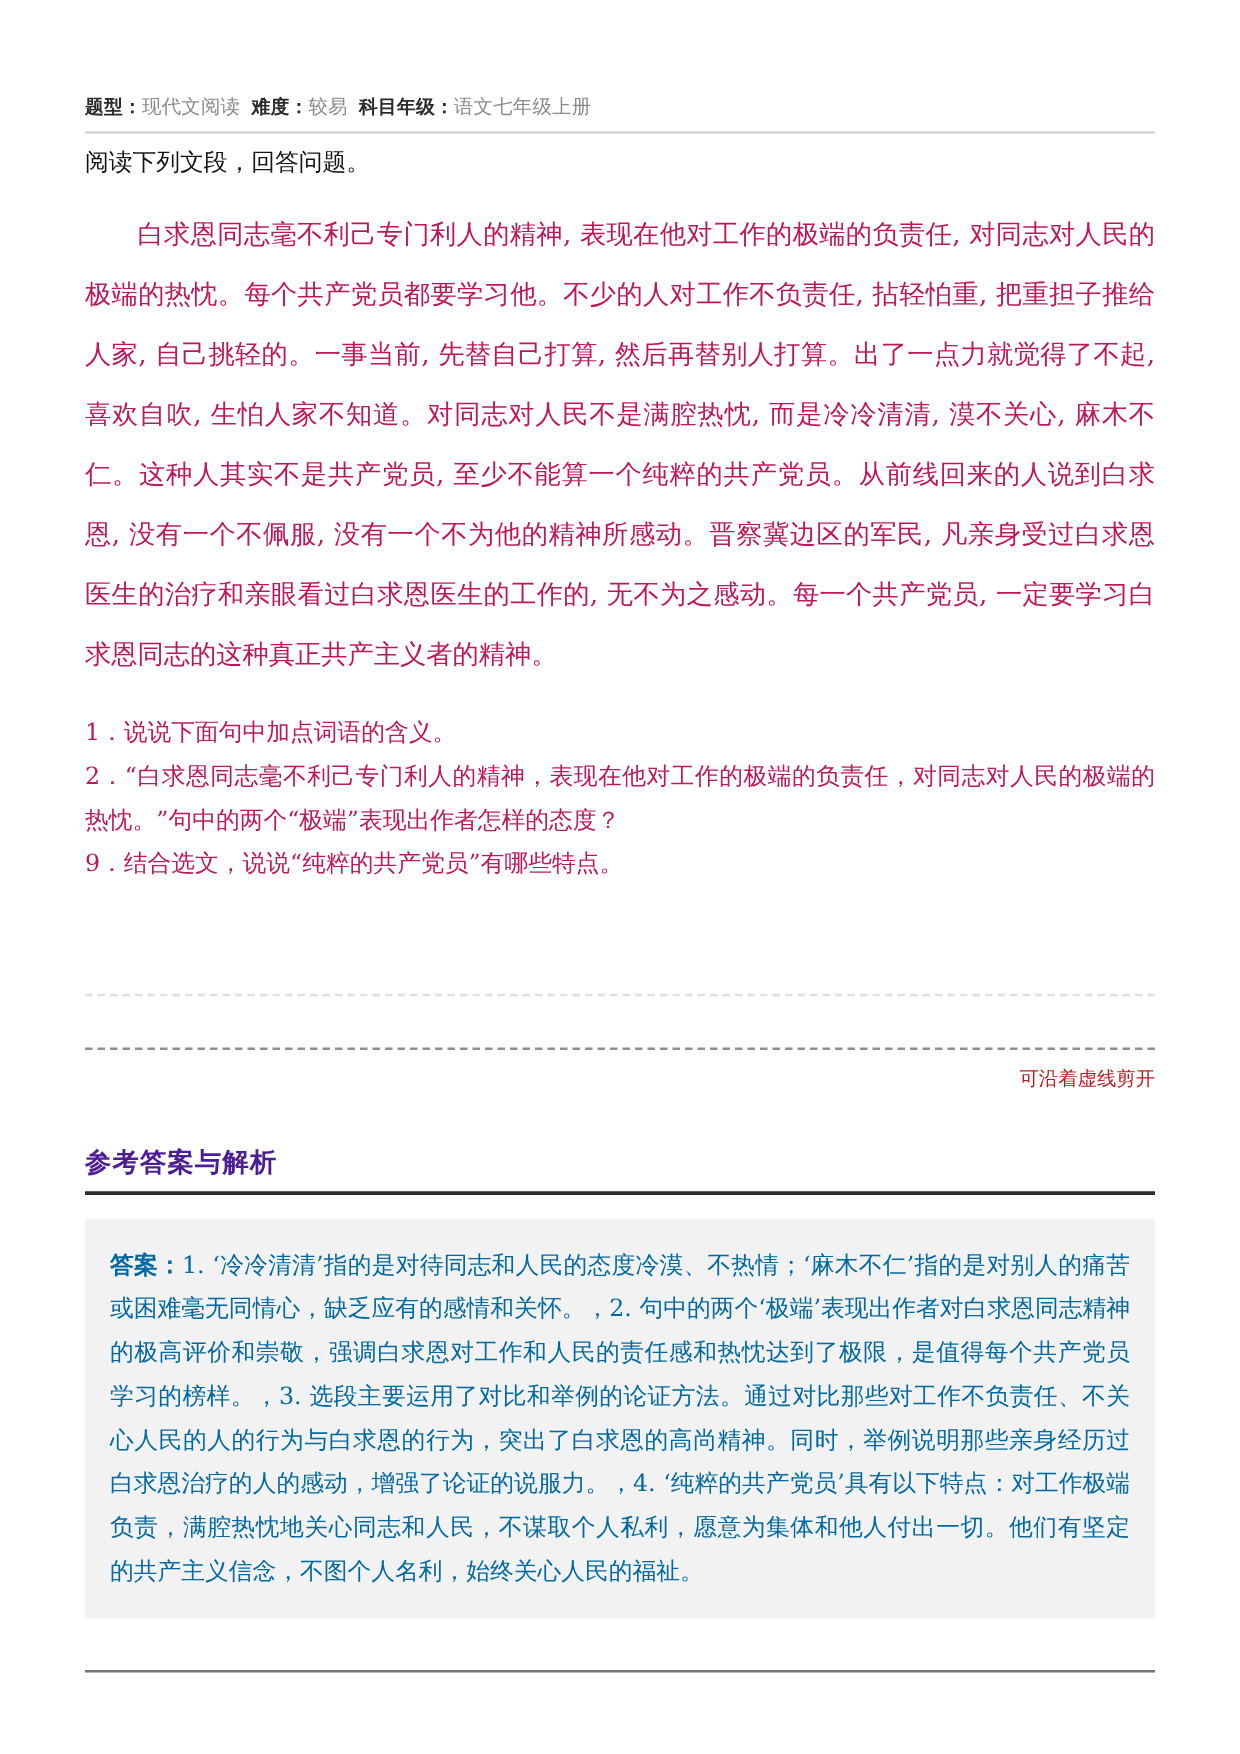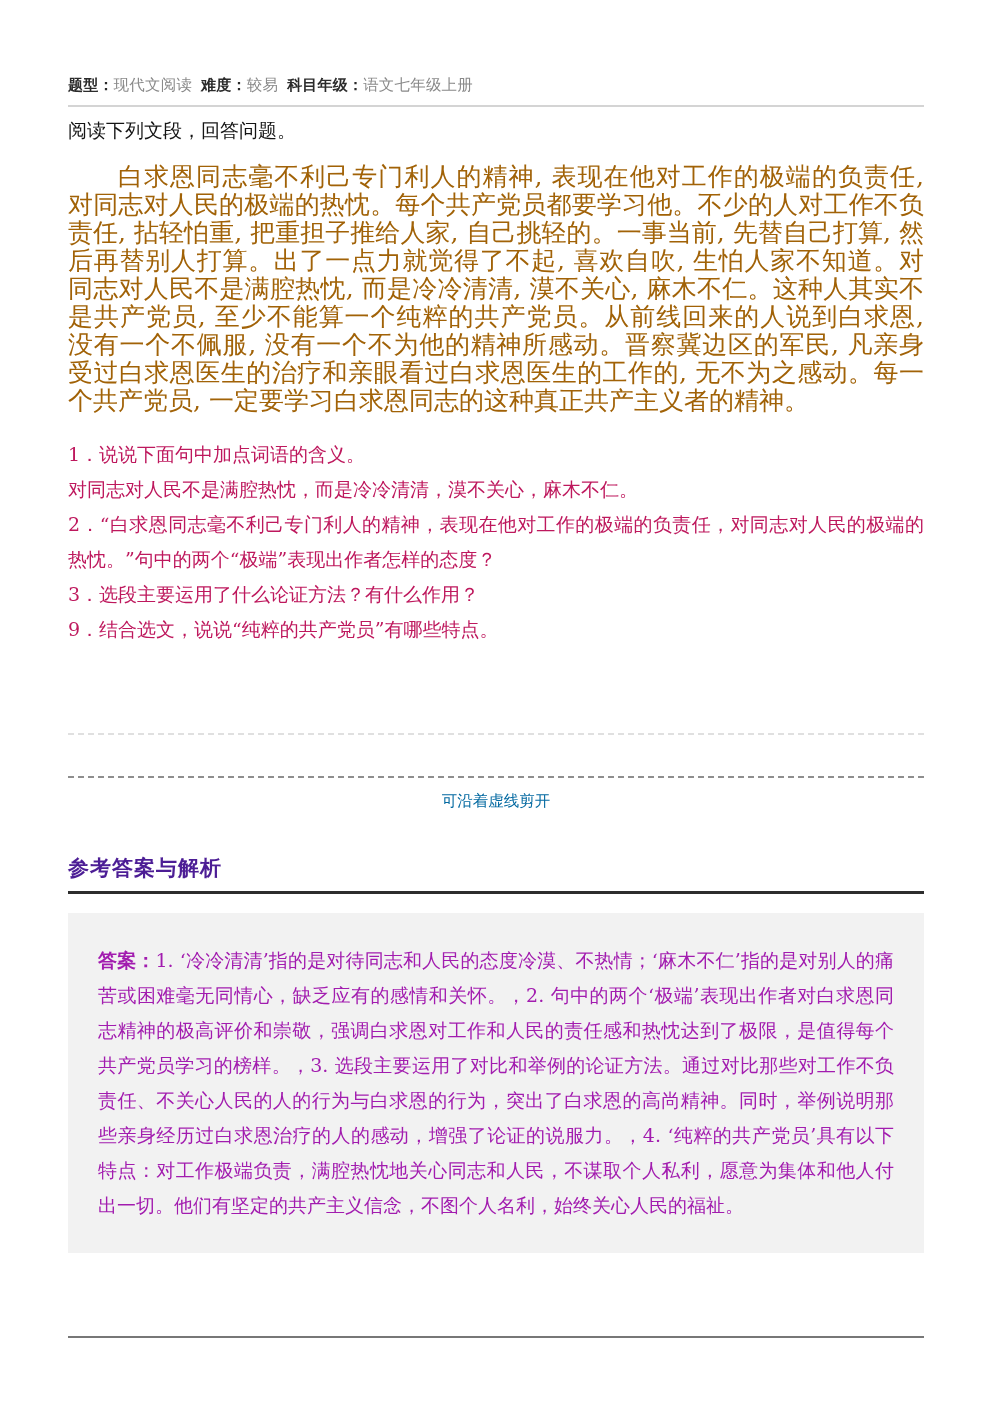--- a/index.html
+++ b/index.html
@@ -63,26 +63,26 @@
   .instruction {
     margin-top: 8px;
     font-size: 19px;
     line-height: 30px;
     color: #141414;
   }
 
   
   .passage {
     margin-top: 18px;
-    font-size: 25px;
-    line-height: 28px;
+    font-size: 21px;
+    line-height: 48px;
     text-align: justify;
     text-justify: inter-ideograph;
     text-indent: 2em;
-    color: #a16207;
+    color: #be185d;
   }
 
   
   .questions {
     margin-top: 22px;
     font-size: 19px;
     line-height: 35px;
     color: #be185d;
   }
   .q-line {
@@ -103,23 +103,23 @@
     margin: 0;
   }
   .dash-dark {
     height: 0;
     border: 0;
     border-top: 2px dashed #8e8e8e;
     width: 856px;
     margin: 41px 0 0 0;
   }
   .cut-label {
-    text-align: center;
+    text-align: right;
     font-size: 15.5px;
-    color: #0369a1;
+    color: #b91c1c;
     margin-top: 13px;
     font-family: "DejaVu Sans", "Liberation Sans", sans-serif;
   }
 
   
   .answer-heading {
     margin-top: 42px;
     font-size: 21px;
     font-weight: bold;
     font-family: "DejaVu Sans", "Liberation Sans", sans-serif;
@@ -139,22 +139,22 @@
     background: #f2f2f2;
     padding: 20px 20px 20px 20px;
     box-sizing: border-box;
     width: 856px;
   }
   .answer-text {
     font-size: 19px;
     line-height: 35px;
     text-align: justify;
     text-justify: inter-ideograph;
-    color: #a21caf;
-    margin: 10px;
+    color: #0369a1;
+    margin: 0;
   }
   .answer-label {
     font-weight: bold;
     font-family: "DejaVu Sans", "Liberation Sans", sans-serif;
     font-size: 19px;
   }
 
   
   .footer {
     position: absolute;
@@ -190,23 +190,21 @@
     </div>
 
     <hr class="rule-header">
 
     <div class="instruction">阅读下列文段，回答问题。</div>
 
     <div class="passage">白求恩同志毫不利己专门利人的精神, 表现在他对工作的极端的负责任, 对同志对人民的极端的热忱。每个共产党员都要学习他。不少的人对工作不负责任, 拈轻怕重, 把重担子推给人家, 自己挑轻的。一事当前, 先替自己打算, 然后再替别人打算。出了一点力就觉得了不起, 喜欢自吹, 生怕人家不知道。对同志对人民不是满腔热忱, 而是冷冷清清, 漠不关心, 麻木不仁。这种人其实不是共产党员, 至少不能算一个纯粹的共产党员。从前线回来的人说到白求恩, 没有一个不佩服, 没有一个不为他的精神所感动。晋察冀边区的军民, 凡亲身受过白求恩医生的治疗和亲眼看过白求恩医生的工作的, 无不为之感动。每一个共产党员, 一定要学习白求恩同志的这种真正共产主义者的精神。</div>
 
     <div class="questions">
       <div class="q-line">1．说说下面句中加点词语的含义。</div>
-      <div class="q-line">对同志对人民不是满腔热忱，而是冷冷清清，漠不关心，麻木不仁。</div>
       <div class="q-line">2．“白求恩同志毫不利己专门利人的精神，表现在他对工作的极端的负责任，对同志对人民的极端的热忱。”句中的两个“极端”表现出作者怎样的态度？</div>
-      <div class="q-line">3．选段主要运用了什么论证方法？有什么作用？</div>
       <div class="q-line">9．结合选文，说说“纯粹的共产党员”有哪些特点。</div>
     </div>
 
     <div class="cut-zone">
       <hr class="dash-light">
       <hr class="dash-dark">
       <div class="cut-label">可沿着虚线剪开</div>
     </div>
 
     <div class="answer-heading">参考答案与解析</div>

